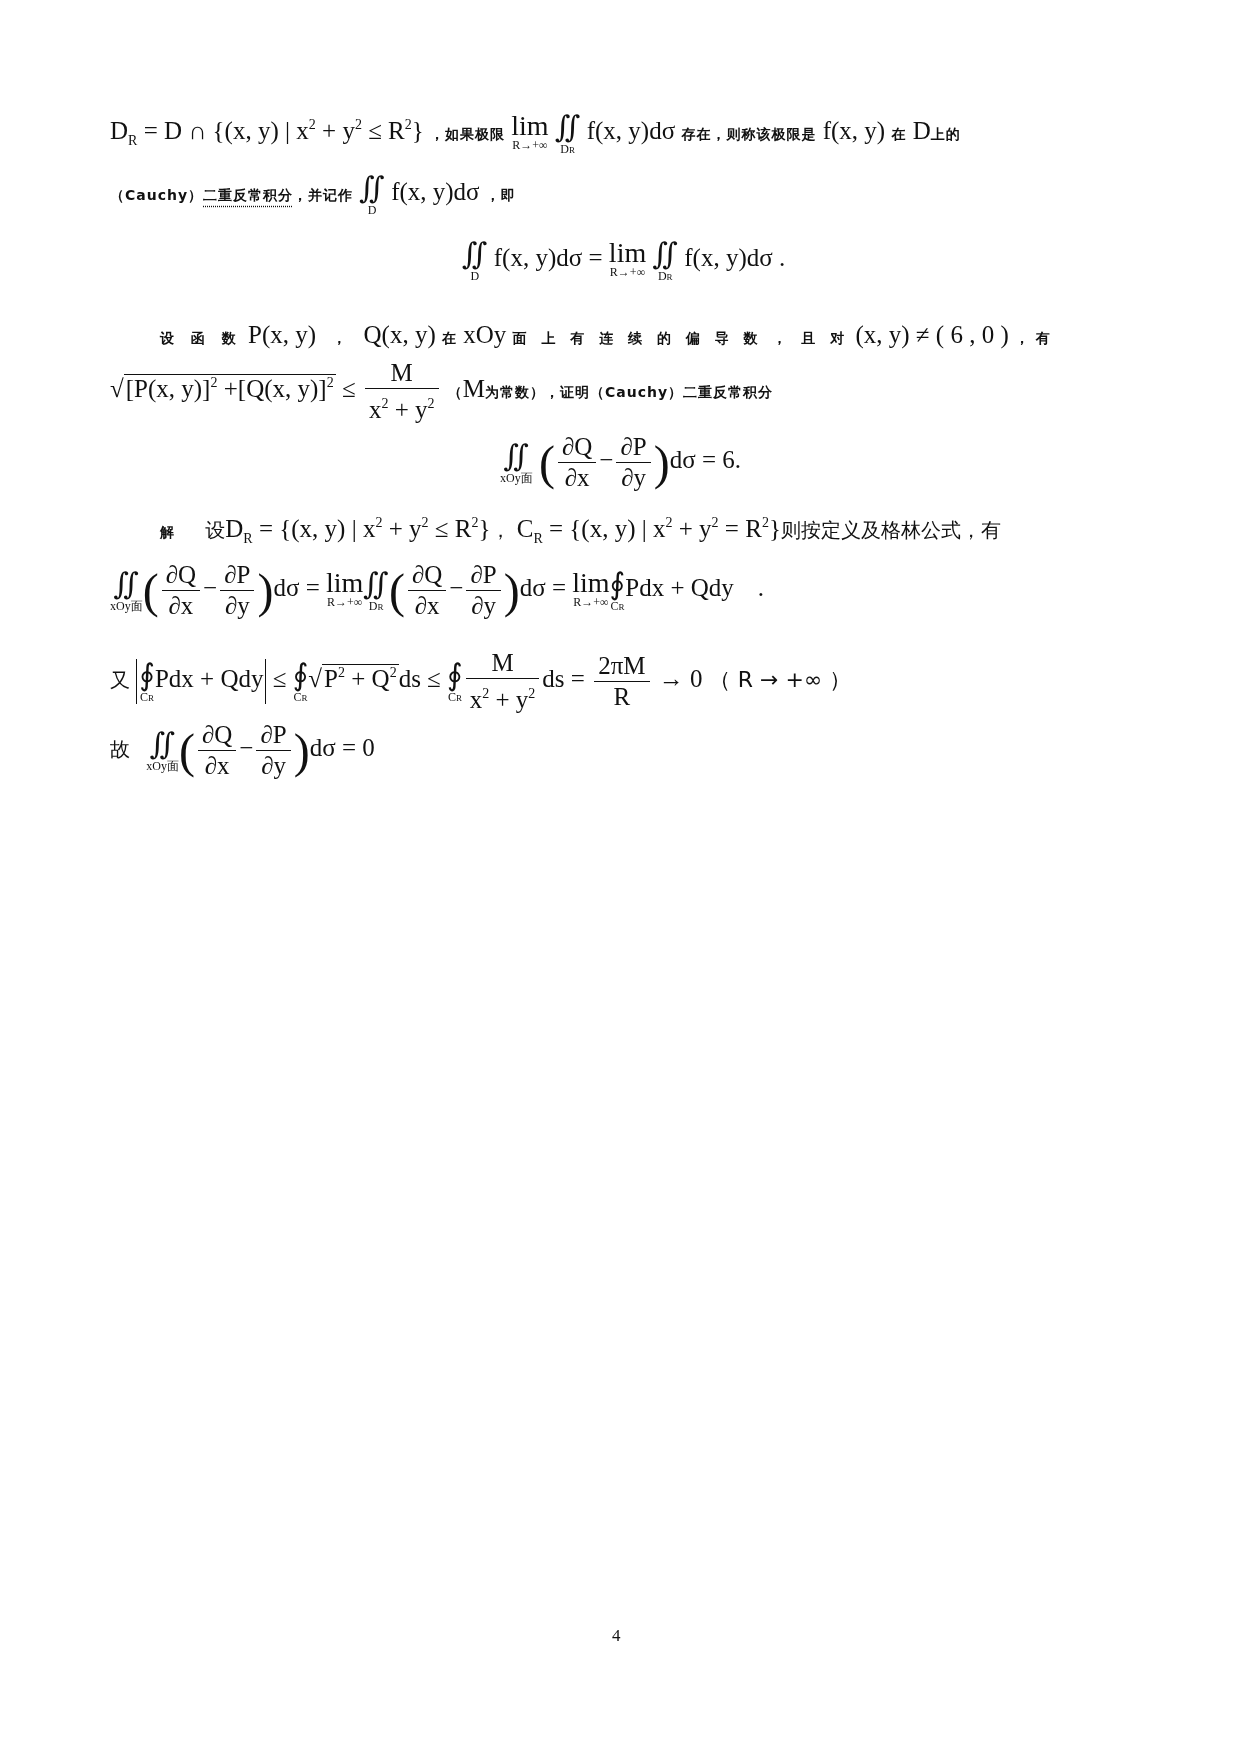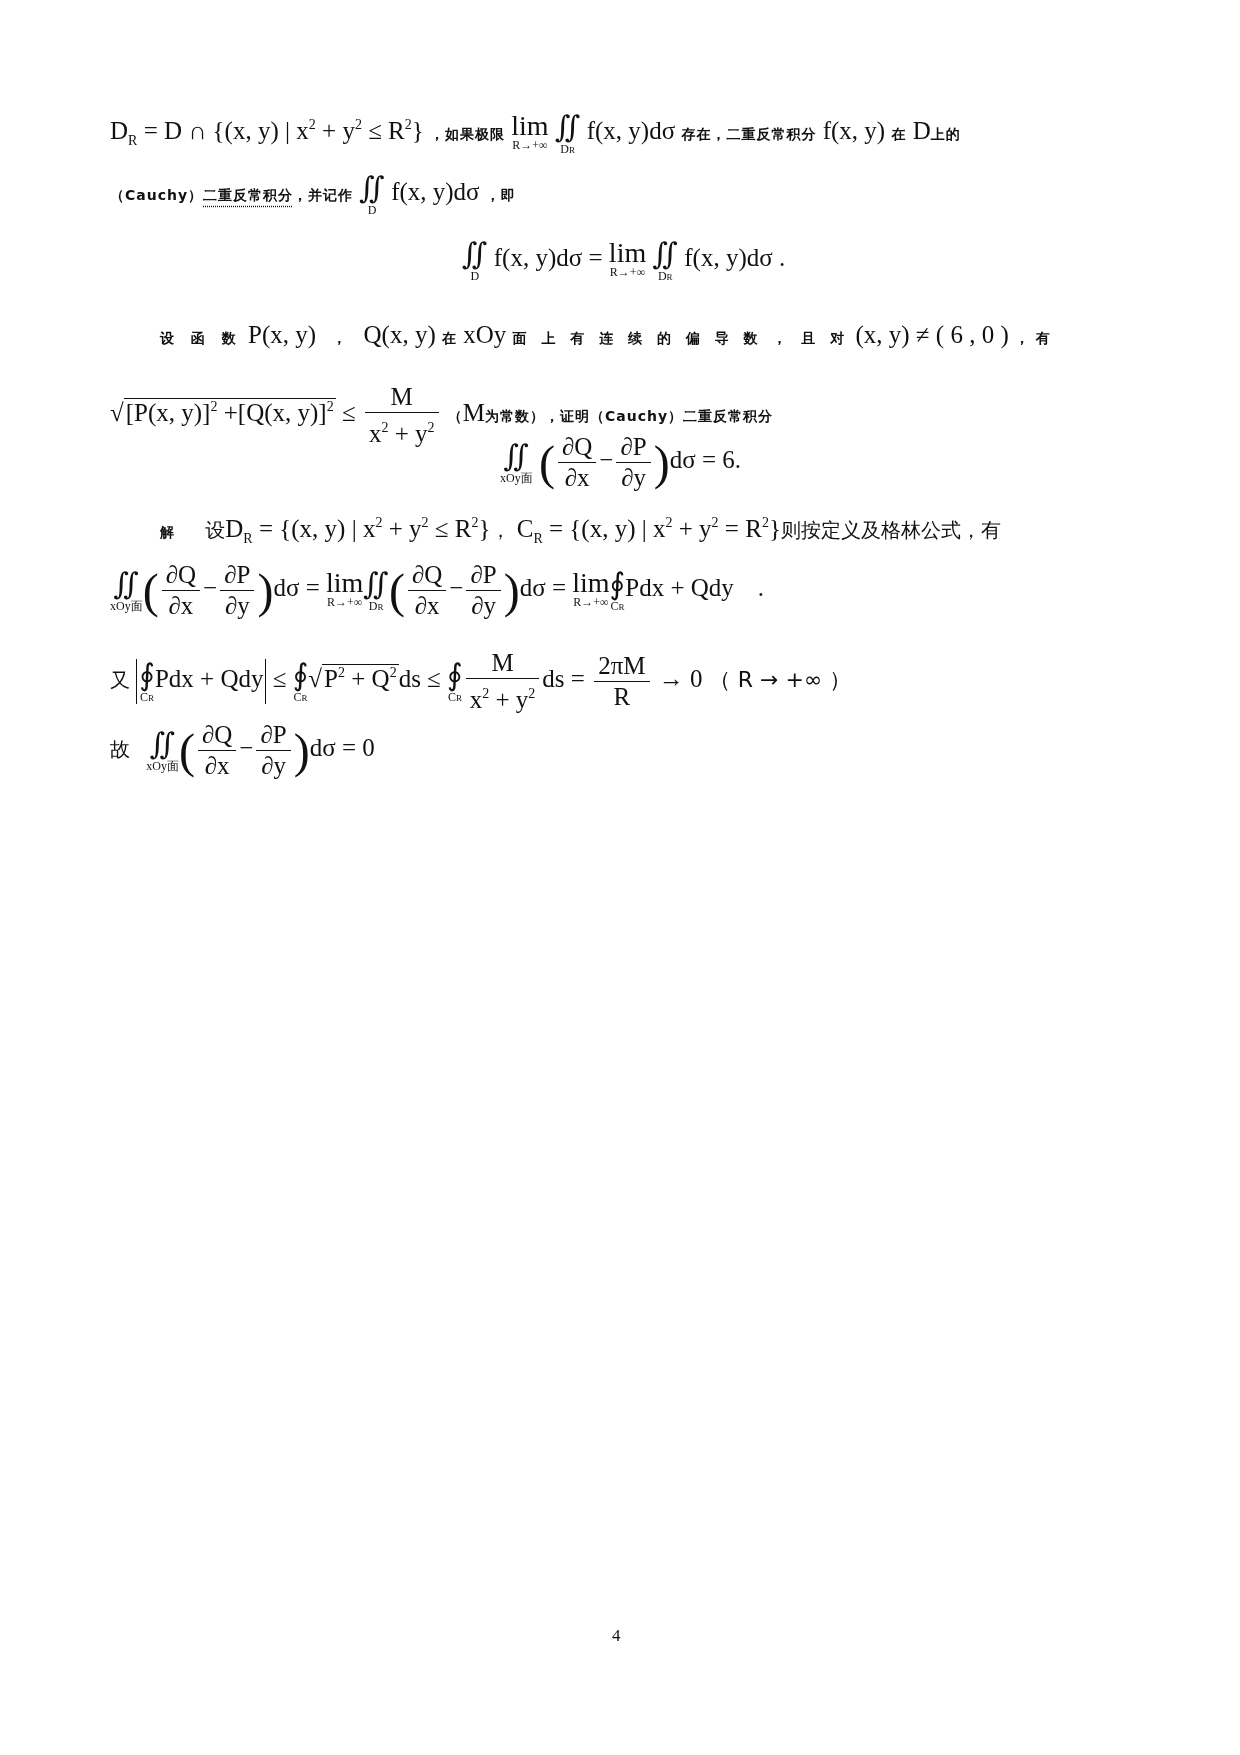--- a/index.html
+++ b/index.html
@@ -27,21 +27,21 @@
 </style>
 </head>
 <body>
 
 <div class="line" style="left:110px; top:110px;">
   <span class="math"><span>D</span><span class="sub">R</span></span><span class="math"> = D ∩ {(x, y) | x</span><span class="sup">2</span><span class="math"> + y</span><span class="sup">2</span><span class="math"> ≤ R</span><span class="sup">2</span><span class="math">}</span>
   <span class="cjk">，如果极限</span>
   <span class="op" style="vertical-align:-10px;"><span class="lim">lim</span><span class="under">R→+∞</span></span>
   <span class="op" style="vertical-align:-14px;"><span class="sym">∬</span><span class="under"><span>D</span><span style="font-size:9px">R</span></span></span>
   <span class="math">f(x, y)dσ</span>
-  <span class="cjk">存在，二重反常积分</span>
+  <span class="cjk">存在，则称该极限是</span>
   <span class="math">f(x, y)</span>
   <span class="cjk">在</span>
   <span class="math">D</span><span class="cjk">上的</span>
 </div>
 
 <div class="line" style="left:110px; top:172px;">
   <span class="cjk">（Cauchy）</span><span class="cjk dot-under">二重反常积分</span><span class="cjk">，并记作</span>
   <span class="op" style="vertical-align:-14px;"><span class="sym">∬</span><span class="under">D</span></span>
   <span class="math">f(x, y)dσ</span>
   <span class="cjk">，即</span>
@@ -60,21 +60,21 @@
   <span class="math">P(x, y)</span>
   <span class="cjk" style="margin:0 10px">，</span>
   <span class="math">Q(x, y)</span>
   <span class="cjk">在</span>
   <span class="math">xOy</span>
   <span class="cjk" style="letter-spacing:5px">面 上 有 连 续 的 偏 导 数 ， 且 对</span>
   <span class="math">(x, y) ≠ ( 6 , 0 )</span>
   <span class="cjk">， 有</span>
 </div>
 
-<div class="line" style="left:110px; top:358px;margin-top:24px;">
+<div class="line" style="left:110px; top:358px;">
   <span class="sqrt">√<span class="rad"><span>[P(x, y)]</span><span class="sup">2</span><span> +[Q(x, y)]</span><span class="sup">2</span></span></span>
   <span class="math">≤</span>
   <span class="frac"><span class="num">M</span><span class="den"><span>x</span><span class="sup">2</span><span> + y</span><span class="sup">2</span></span></span>
   <span class="cjk">（</span><span class="math">M</span><span class="cjk">为常数），证明（Cauchy）二重反常积分</span>
 </div>
 
 <div class="line" style="left:500px; top:432px;">
   <span class="op" style="vertical-align:-14px;"><span class="sym">∬</span><span class="under">xOy面</span></span>
   <span class="paren">(</span><span class="frac"><span class="num">∂Q</span><span class="den">∂x</span></span><span>−</span><span class="frac"><span class="num">∂P</span><span class="den">∂y</span></span><span class="paren">)</span><span class="math">dσ = 6.</span>
 </div>

